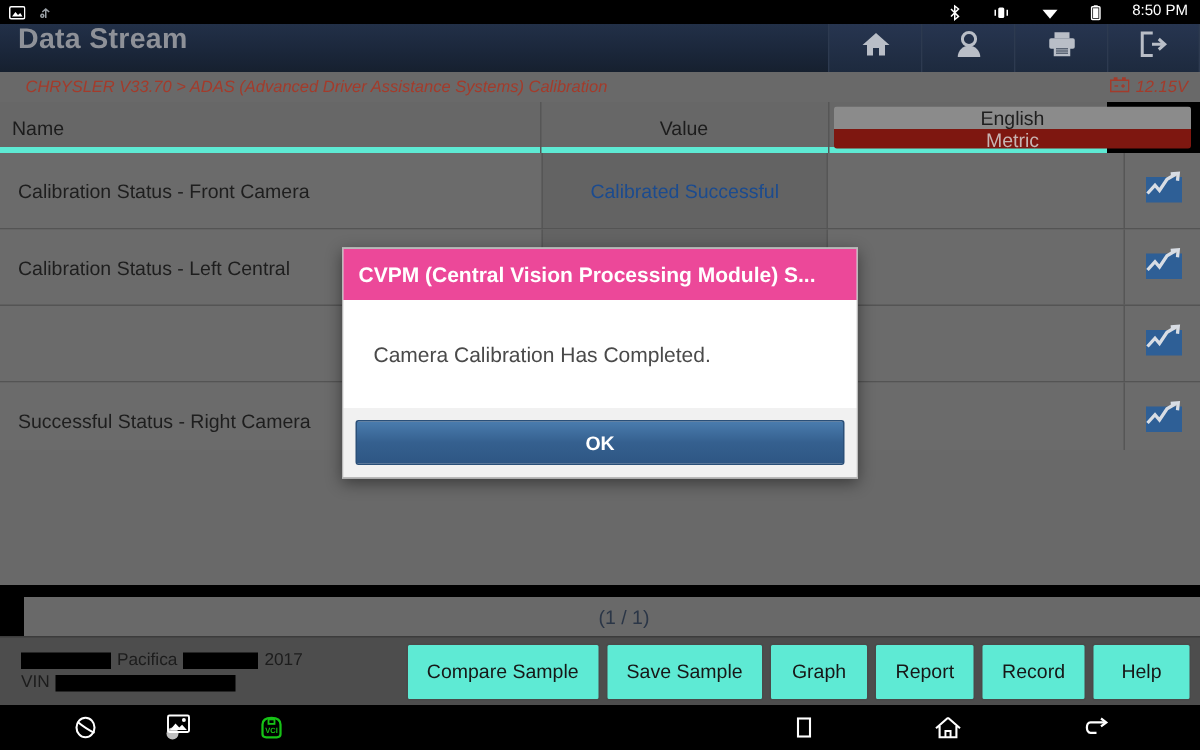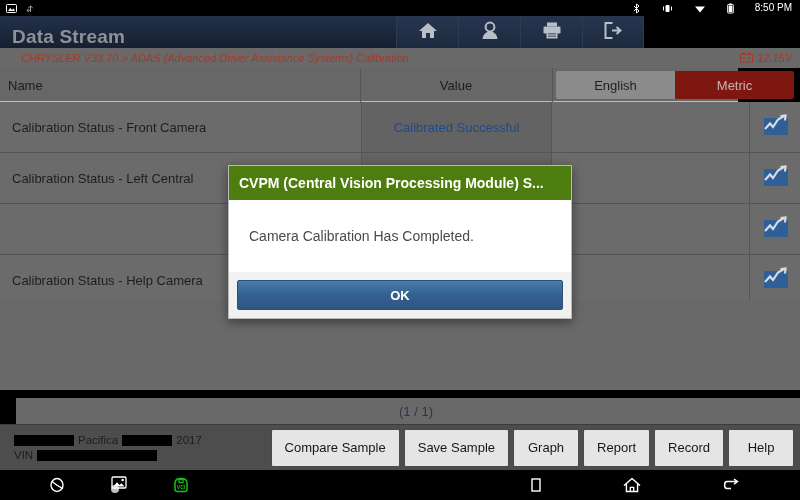--- a/index.html
+++ b/index.html
@@ -20,66 +20,66 @@
   }
   .sb-left { display: flex; align-items: center; gap: 8px; padding-left: 6px; }
   .sb-right {
     margin-left: auto; display: flex; align-items: center; gap: 21px;
     padding-right: 8px; font-size: 10px; line-height: 1;
   }
   .sb-ico { display: inline-flex; align-items: center; }
 
   
   .header {
-    position: absolute; top: 16px; left: 0; width: 644px; height: 32px;
+    position: absolute; top: 16px; left: 0; width: 800px; height: 32px;
     background: linear-gradient(180deg,#223048 0%, #1b273b 55%, #16202f 100%);
-    display: flex; align-items: flex-end;
+    display: flex; align-items: flex-start;
   }
   .header-title {
     padding-left: 12px; font-size: 19px; font-weight: bold;
     color: #8e9198; letter-spacing: .2px;
   }
   .header-tools { margin-left: auto; display: flex; height: 32px; align-items: stretch; }
   .htool {
     width: 62px; display: flex; align-items: center; justify-content: center;
     border-left: 1px solid #2d3a50;
     background: linear-gradient(180deg,#273550 0%, #1d2a3e 100%);
   }
   .htool:last-child { border-right: 1px solid #2d3a50; }
 
   
   .crumbbar {
     position: absolute; top: 48px; left: 0; width: 800px; height: 20px;
     background: #696969; display: flex; align-items: center;
   }
   .crumb {
-    padding-left: 1px; font-size: 11px; font-style: italic;
-    color: #a33b2b; white-space: nowrap; margin-left: 20px;
+    padding-left: 17px; font-size: 11px; font-style: italic;
+    color: #a33b2b; white-space: nowrap;
   }
   .volt {
     margin-left: auto; padding-right: 8px; display: flex; align-items: center; gap: 4px;
     font-size: 11px; font-style: italic; color: #a33b2b; justify-content: flex-end;
   }
 
   
   .thead {
     position: absolute; top: 68px; left: 0; width: 738px; height: 34px;
-    background: #676767; border-bottom: 1px solid #5eead4;
+    background: #676767; border-bottom: 4px solid #5eead4;
   }
   .th {
     position: absolute; top: 0; height: 34px; display: flex; align-items: center;
     font-size: 13px; color: #1c1c1c;
   }
   .th-name  { left: 8px; }
   .th-value { left: 360px; width: 192px; justify-content: center; }
   .vsep { position: absolute; top: 0; width: 1px; height: 34px; background: #565656; }
 
   .unit-toggle {
     position: absolute; top: 3px; left: 556px; width: 238px; height: 28px;
-    display: flex; border-radius: 2px; overflow: hidden;
+    display: flex; border-radius: 2px; overflow: hidden; flex-direction: column;
   }
   .unit-btn {
     flex: 1; display: flex; align-items: center; justify-content: center;
     font-size: 13px;
   }
   .unit-btn.off { background: #8b8b8b; color: #1f1f1f; }
   .unit-btn.on  { background: #7e1710; color: #c8b4b2; }
 
   
   .tbody { position: absolute; top: 102px; left: 0; width: 800px; height: 288px; background: #6b6b6b; }
@@ -122,42 +122,42 @@
     background: #4d4d4d; border-top: 1px solid #3c3c3c;
     display: flex; align-items: center;
   }
   .vehinfo { width: 240px; padding-left: 14px; font-size: 11.5px; color: #1c1c1c; line-height: 15px; }
   .vrow { display: flex; align-items: center; gap: 4px; white-space: nowrap; }
   .redact { display: inline-block; height: 11px; background: #000; vertical-align: middle; }
   .btnbar { margin-left: auto; display: flex; gap: 4px; padding-right: 6px; }
   .bbtn {
     height: 38px; padding: 0 13px; min-width: 66px;
     display: flex; align-items: center; justify-content: center;
-    background: #e5e5e5; border: 1px solid #4a4a4a; border-radius: 2px;
+    background: #5eead4; border: 1px solid #4a4a4a; border-radius: 2px;
     font-size: 13px; color: #171717;
   }
 
   
   .navbar {
     position: absolute; top: 470px; left: 0; width: 800px; height: 30px;
     background: #000; display: flex; align-items: center;
   }
   .nav-left  { display: flex; align-items: center; gap: 42px; padding-left: 48px; }
   .nav-right { margin-left: auto; display: flex; align-items: center; gap: 78px; padding-right: 60px; }
   .nav-ico { display: inline-flex; align-items: center; justify-content: center; }
 
   
   .dim { position: absolute; inset: 0; background: transparent; }
   .dialog {
     position: absolute; left: 228px; top: 165px; width: 344px;
     background: #f1f1f1; border: 1px solid #b9b9b9;
     box-shadow: 0 3px 10px rgba(0,0,0,.45);
   }
   .dlg-title {
-    height: 34px; background: #4d7c0f; color: #ffffff;
+    height: 34px; background: #ec4899; color: #ffffff;
     display: flex; align-items: center; padding: 0 10px;
     font-size: 14px; font-weight: bold; white-space: nowrap; overflow: hidden;
   }
   .dlg-body {
     background: #ffffff; min-height: 72px;
     display: flex; align-items: center; padding: 0 20px;
     font-size: 14px; color: #4a4a4a;
   }
   .dlg-foot { padding: 8px; background: #f1f1f1; text-align: center; }
   .dlg-ok {
@@ -310,21 +310,21 @@
         <div class="cell-unit"></div>
         <div class="cell-graph">
           <span><svg width="26" height="22" viewBox="0 0 26 22">
               <rect x="1" y="4" width="24" height="17" fill="#2e5f96"></rect>
               <path d="M2 15 L7 9.5 L10 13 L15 5.5 L21 2" fill="none" stroke="#d8dde4" stroke-width="2.2"></path>
               <path d="M17.5 2 L22.5 1.5 L22 6.5" fill="none" stroke="#d8dde4" stroke-width="2.2"></path>
             </svg></span>
         </div>
       </div>
       <div class="row">
-        <div class="cell-name">Calibration Status - Help Camera</div>
+        <div class="cell-name">Successful Status - Right Camera</div>
         <div class="cell-value"></div>
         <div class="cell-unit"></div>
         <div class="cell-graph">
           <span><svg width="26" height="22" viewBox="0 0 26 22">
               <rect x="1" y="4" width="24" height="17" fill="#2e5f96"></rect>
               <path d="M2 15 L7 9.5 L10 13 L15 5.5 L21 2" fill="none" stroke="#d8dde4" stroke-width="2.2"></path>
               <path d="M17.5 2 L22.5 1.5 L22 6.5" fill="none" stroke="#d8dde4" stroke-width="2.2"></path>
             </svg></span>
         </div>
       </div>

